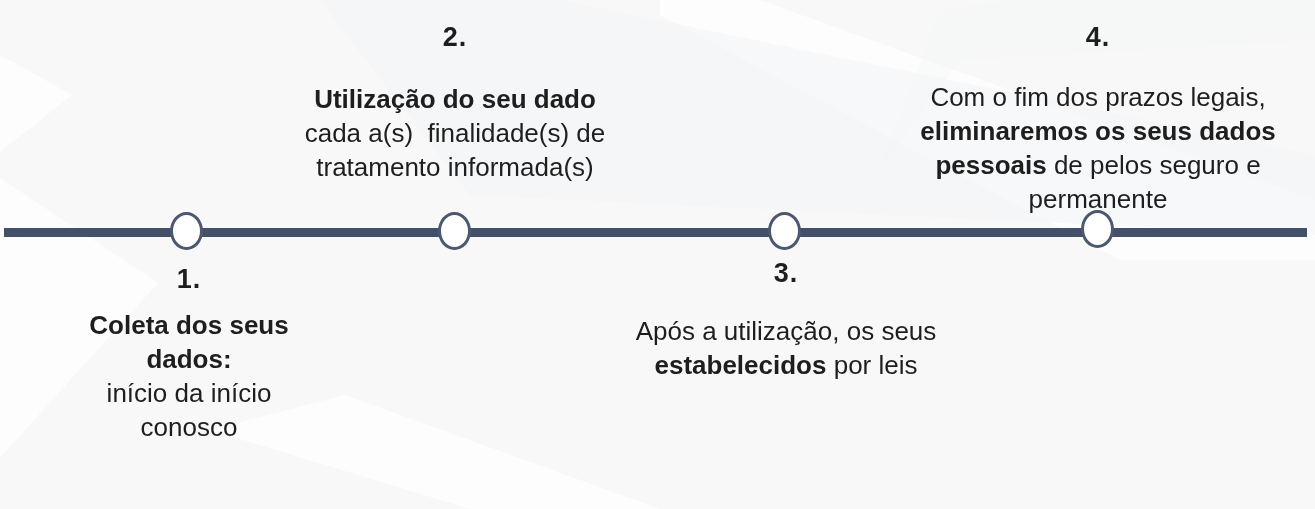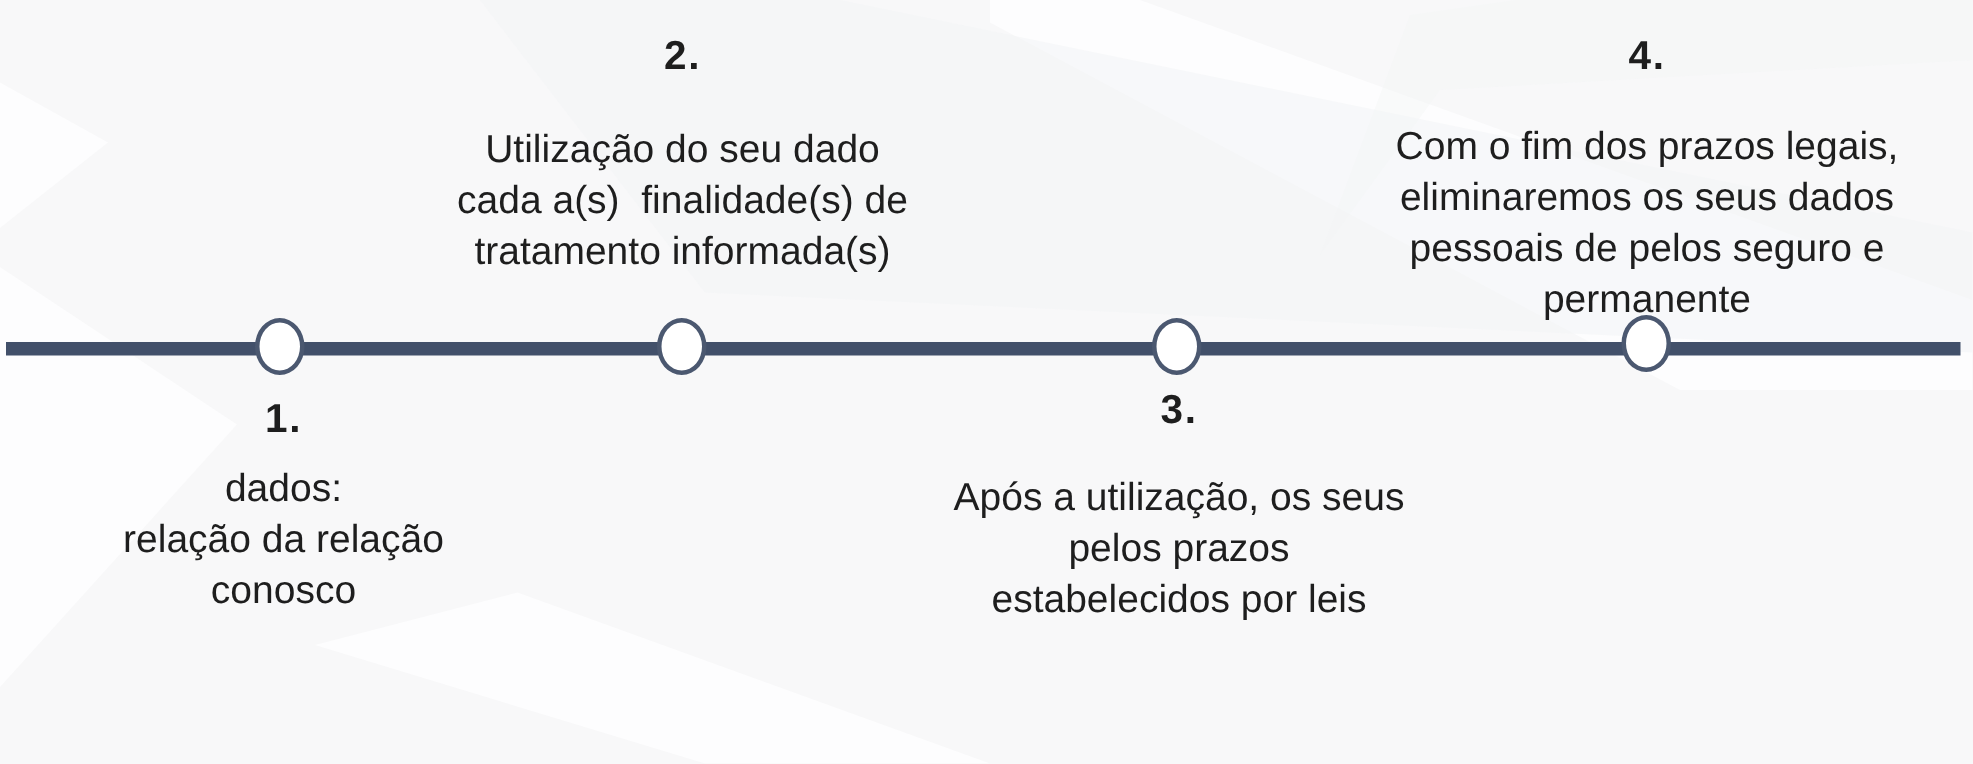--- a/index.html
+++ b/index.html
@@ -38,21 +38,21 @@
     font-weight:700;
     font-size:27px;
     line-height:30px;
     letter-spacing:1px;
   }
   .step .txt{
     font-size:26px;
     line-height:34px;
   }
   .step .txt .line{white-space:pre-wrap;}
-  .step .txt .b{font-weight:400;}
+  .step .txt .b{font-weight:700;}
   
   .step1{left:39px;width:300px;}
   .step1 .num{position:absolute;top:264px;left:0;right:0;}
   .step1 .txt{position:absolute;top:308px;left:0;right:0;}
   .step2{left:275px;width:360px;}
   .step2 .num{position:absolute;top:22px;left:0;right:0;}
   .step2 .txt{position:absolute;top:82px;left:0;right:0;}
   .step3{left:576px;width:420px;}
   .step3 .num{position:absolute;top:258px;left:0;right:0;}
   .step3 .txt{position:absolute;top:314px;left:0;right:0;}
@@ -77,40 +77,40 @@
   <div class="timeline-line"></div>
 
   <div class="node node1"></div>
   <div class="node node2"></div>
   <div class="node node3"></div>
   <div class="node node4"></div>
 
   <div class="step step1">
     <div class="num">1.</div>
     <div class="txt">
+        <div class="line"><span class="b">Coleta dos seus</span></div>
         <div class="line"><span class="b">dados:</span></div>
-        <div class="line"><span>relação da relação</span></div>
+        <div class="line"><span>início da início</span></div>
         <div class="line"><span>conosco</span></div>
       </div>
   </div>
 
   <div class="step step2">
     <div class="num">2.</div>
     <div class="txt">
         <div class="line"><span class="b">Utilização do seu dado</span></div>
         <div class="line"><span>cada a(s)  finalidade(s) de</span></div>
         <div class="line"><span>tratamento informada(s)</span></div>
       </div>
   </div>
 
   <div class="step step3">
     <div class="num">3.</div>
     <div class="txt">
         <div class="line"><span>Após a utilização, os seus</span></div>
-        <div class="line"><span class="b">pelos prazos</span></div>
         <div class="line"><span class="b">estabelecidos</span><span> por leis</span></div>
       </div>
   </div>
 
   <div class="step step4">
     <div class="num">4.</div>
     <div class="txt">
         <div class="line"><span>Com o fim dos prazos legais,</span></div>
         <div class="line"><span class="b">eliminaremos os seus dados</span></div>
         <div class="line"><span class="b">pessoais</span><span> de pelos seguro e</span></div>

